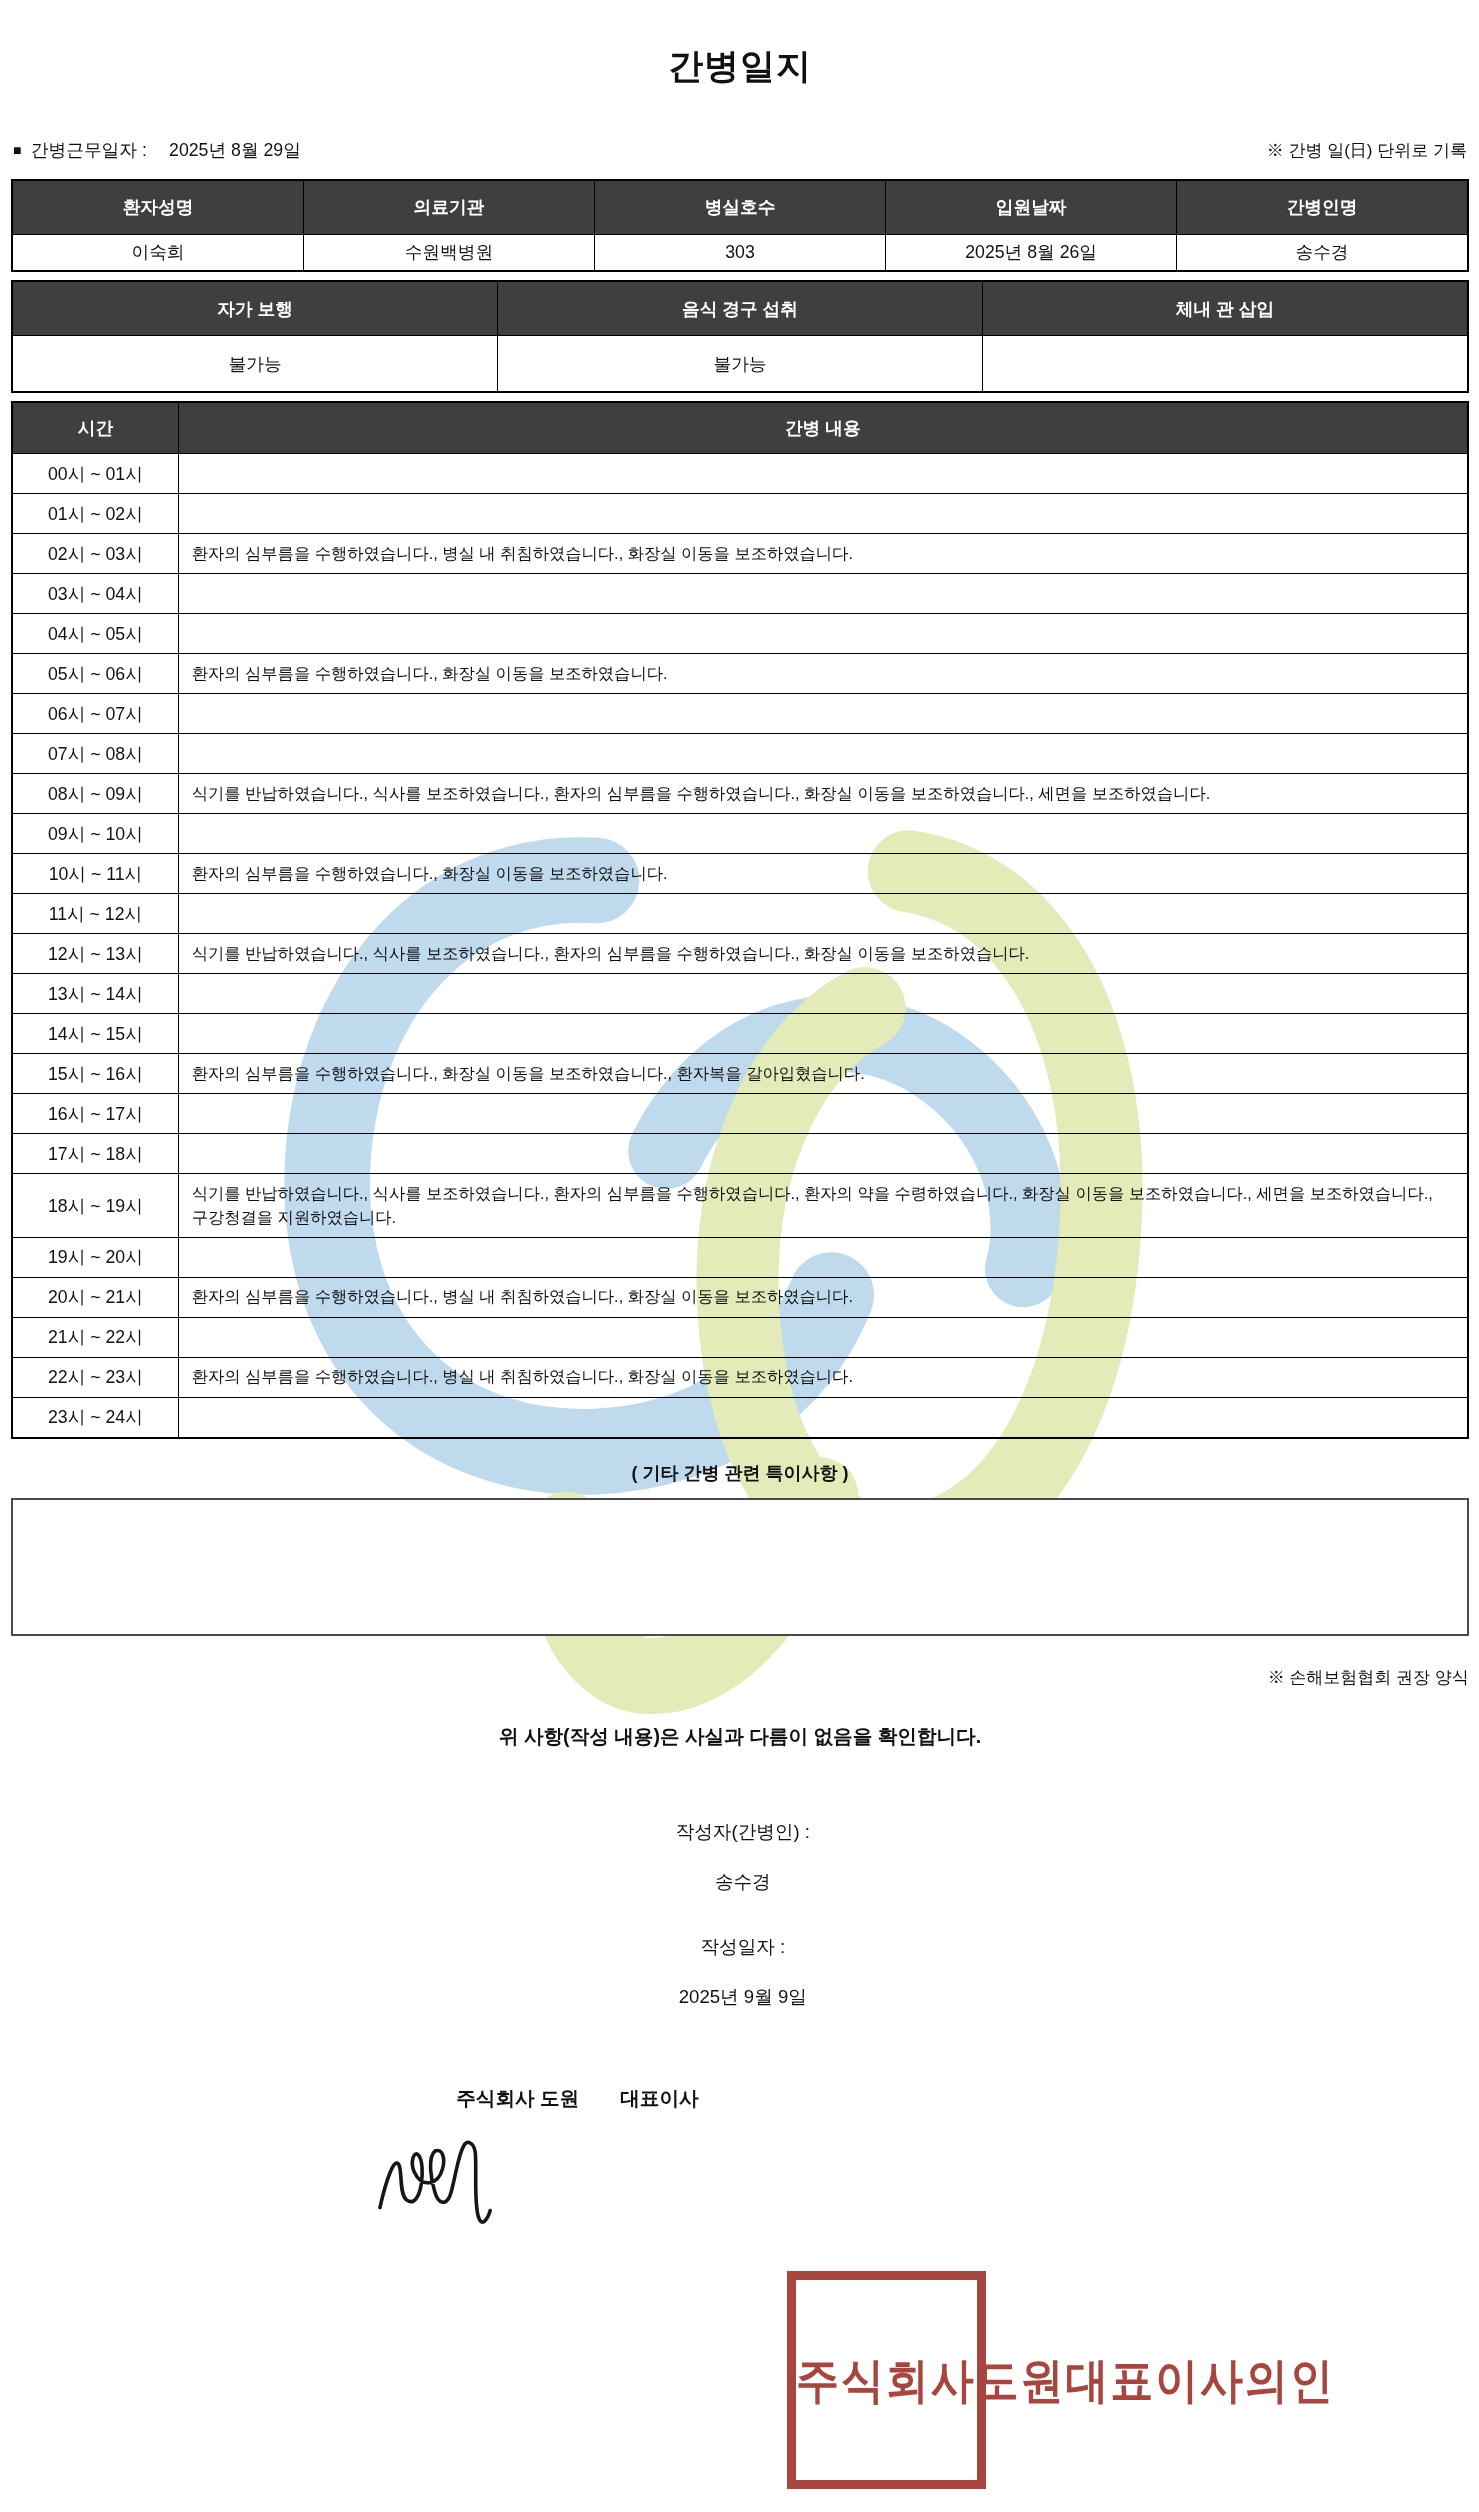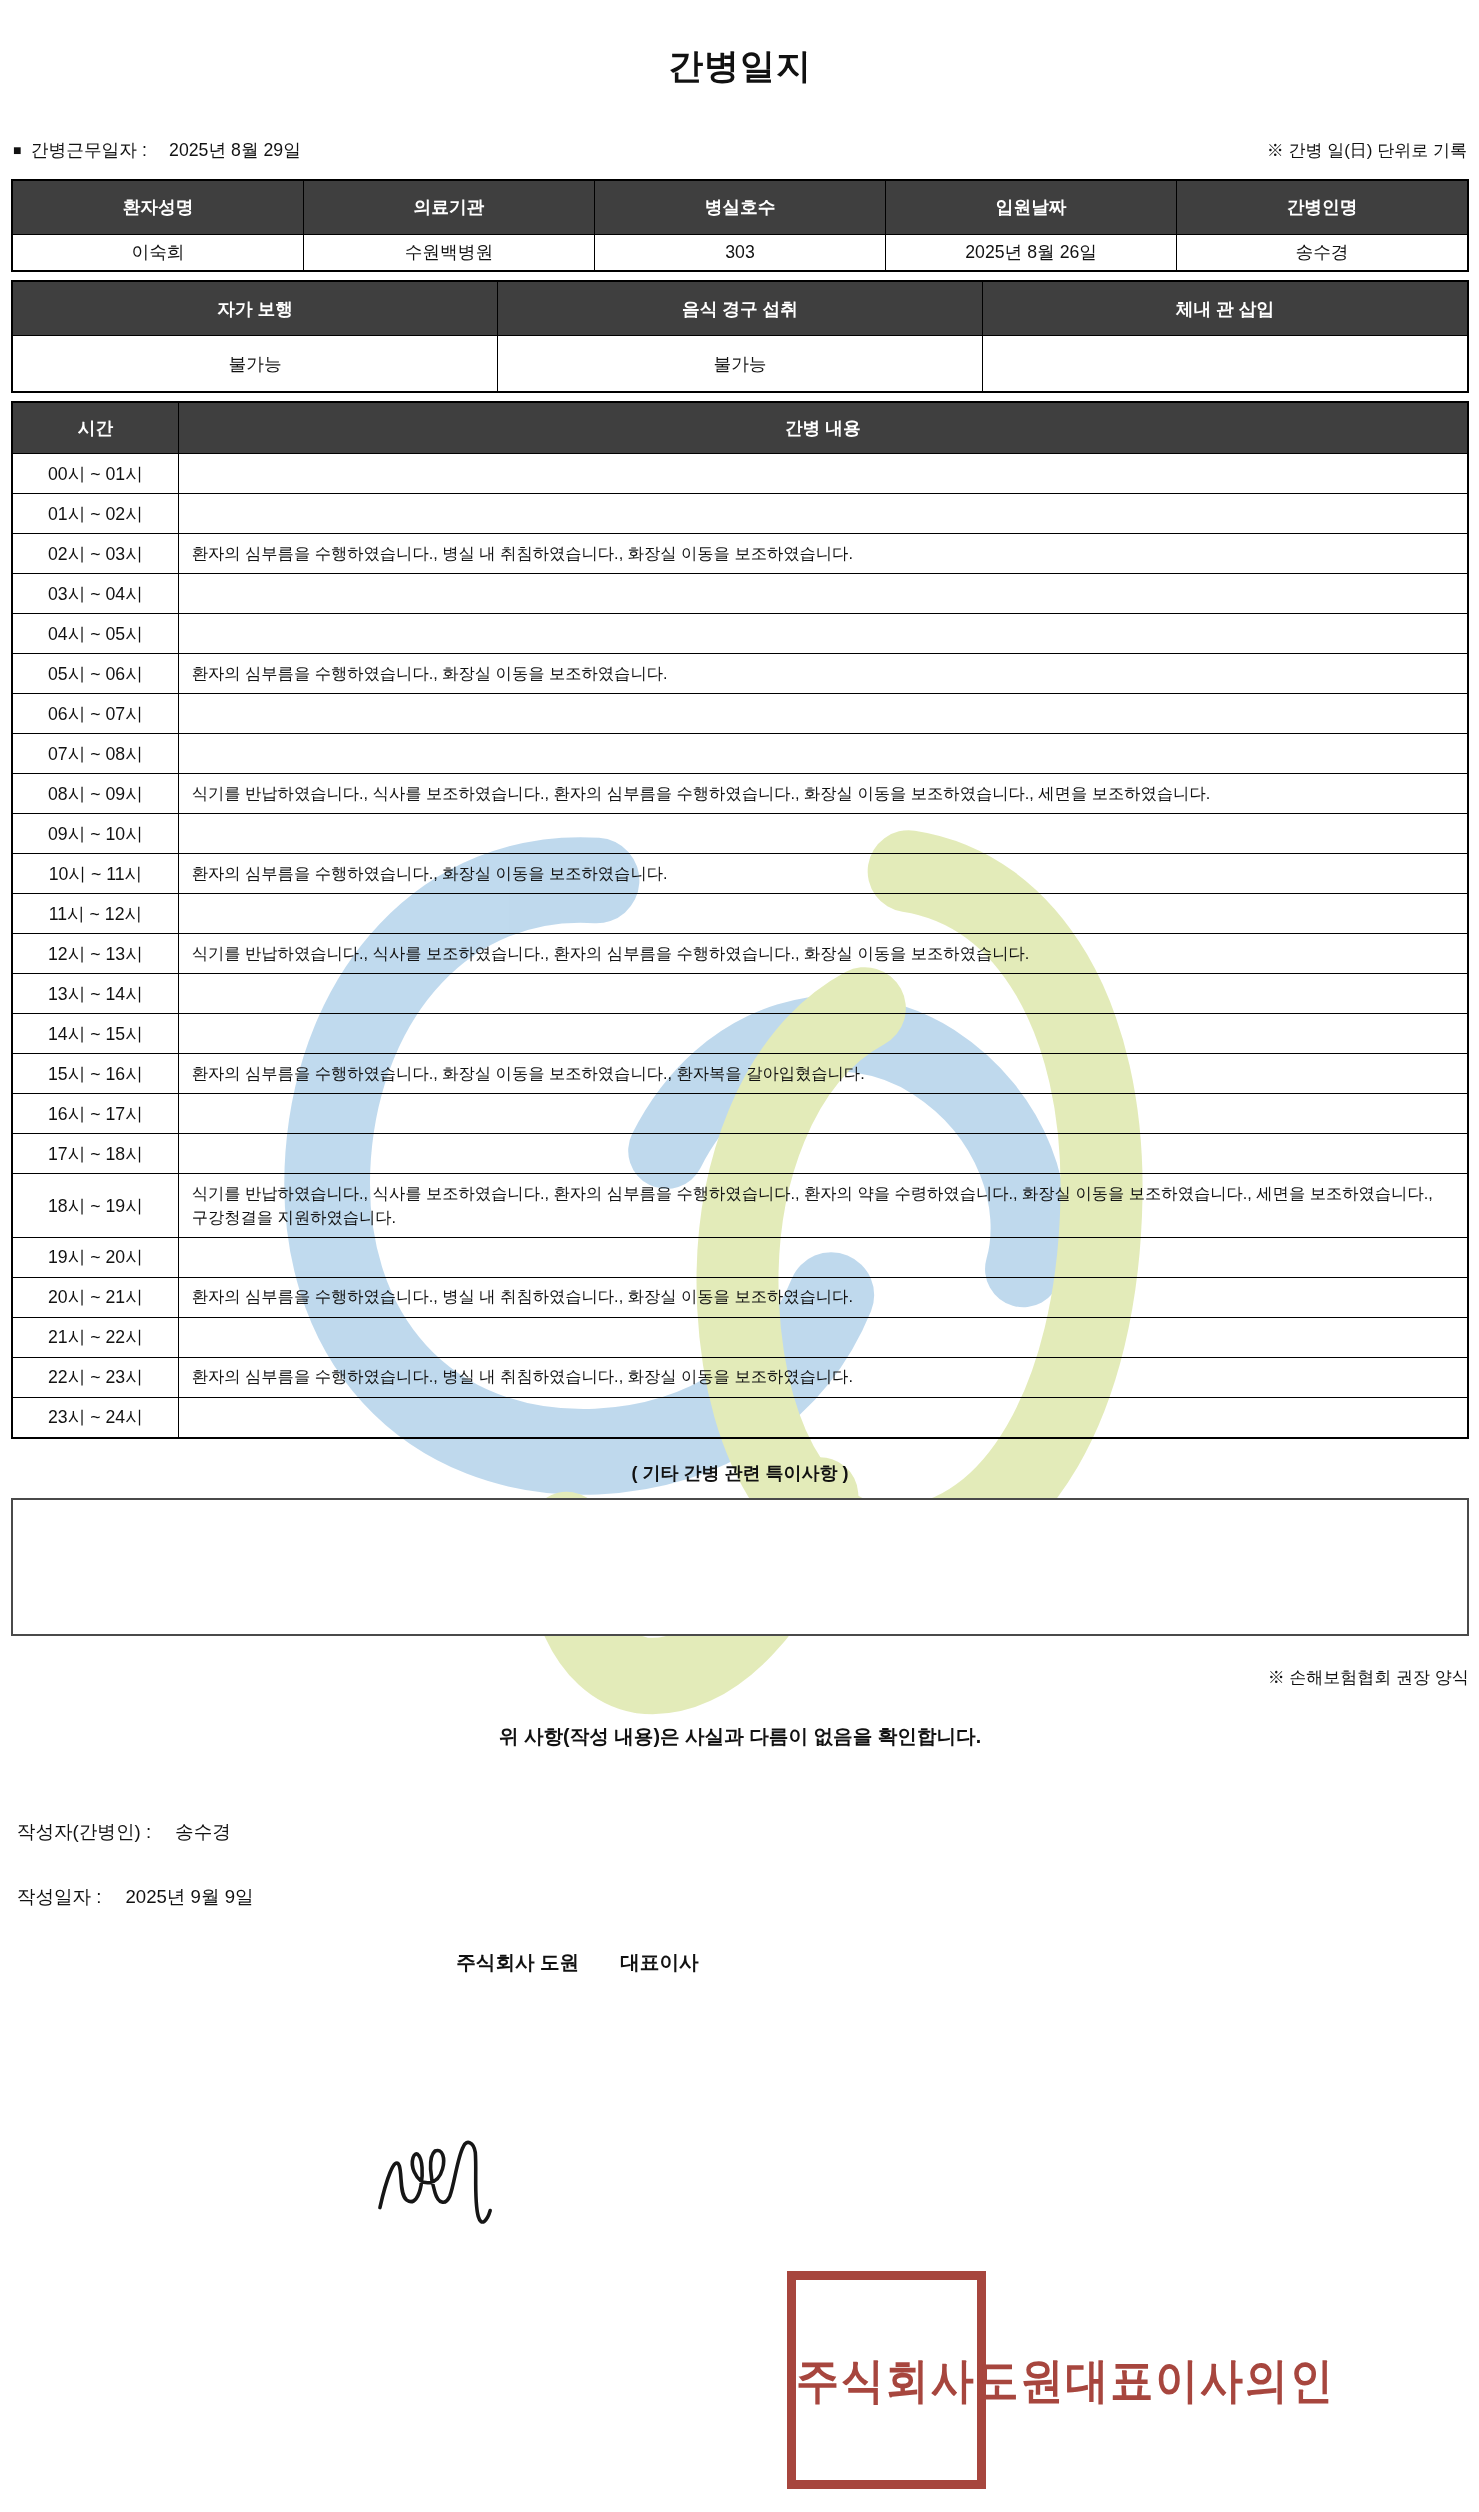--- a/index.html
+++ b/index.html
@@ -85,26 +85,27 @@
     font-size: 19.6px;
     font-weight: bold;
   }
 
   .writer-row, .date-row {
     display: flex;
     align-items: center;
     gap: 24px;
     font-size: 18.6px;
     margin-left: 5.6px;
+    flex-direction: column;
   }
   .writer-row { margin-top: 69px; }
   .date-row { margin-top: 39px; }
 
   .company-row {
-    margin-top: 39px;
+    margin-top: 75px;
     margin-left: 445px;
     display: flex;
     gap: 41px;
     font-size: 19.6px;
     font-weight: bold;
   }
 
   .signature-svg {
     position: absolute;
     left: 371px;

